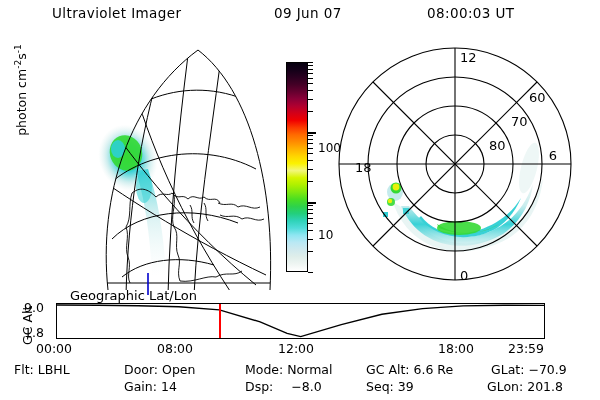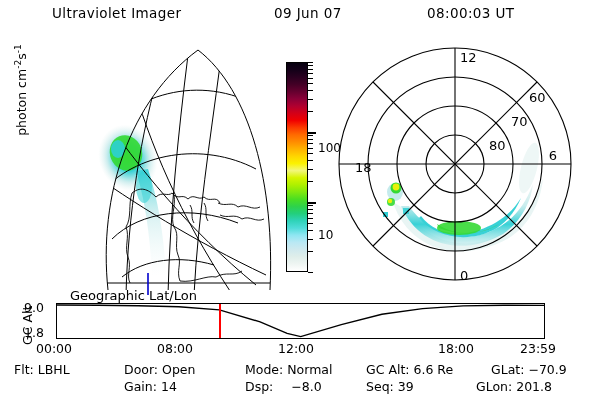--- a/index.html
+++ b/index.html
@@ -323,21 +323,21 @@
     <svg width="487" height="34" viewBox="0 0 487 34" preserveAspectRatio="none" style="position:absolute; left:0; top:0;">
       <polyline id="alt-curve" fill="none" stroke="#000000" stroke-width="1.4" points="0.0,1.0 40.6,1.2 81.2,1.7 121.8,2.8 162.4,5.9 203.1,17.9 230.1,29.4 243.7,32.6 284.3,20.6 324.9,10.3 365.5,4.6 406.1,1.9 446.7,1.2 487.0,1.4"></polyline>
     </svg>
     <div class="tl-marker" id="tl-marker" style="left: 162.4px; background: rgb(255, 0, 0);"></div>
   </div>
 
   <div class="tl-xlabel" style="left:36px;">00:00</div>
   <div class="tl-xlabel" style="left:157px;">08:00</div>
   <div class="tl-xlabel" style="left:278px;">12:00</div>
   <div class="tl-xlabel" style="left:399px;margin-left:39px;">18:00</div>
-  <div class="tl-xlabel" style="left:520px;">23:59</div>
+  <div class="tl-xlabel" style="left:508px;">23:59</div>
 
   <div class="status">
     <div class="cell row0" style="left:14px;">
       <span>Flt:</span>
       <span>LBHL</span>
     </div>
     <div class="cell row0" style="left:124px;">
       <span>Door:</span>
       <span>Open</span>
     </div>
@@ -363,19 +363,19 @@
       <span>14</span>
     </div>
     <div class="cell row1" style="left:245px;">
       <span>Dsp:</span>
       <span style="padding-left:14px;">−8.0</span>
     </div>
     <div class="cell row1" style="left:366px;">
       <span>Seq:</span>
       <span>39</span>
     </div>
-    <div class="cell row1" style="left:476px;">
+    <div class="cell row1" style="left:487px;">
       <span>GLon:</span>
       <span>201.8</span>
     </div>
   </div>
 
 </div>
 
 </body></html>

